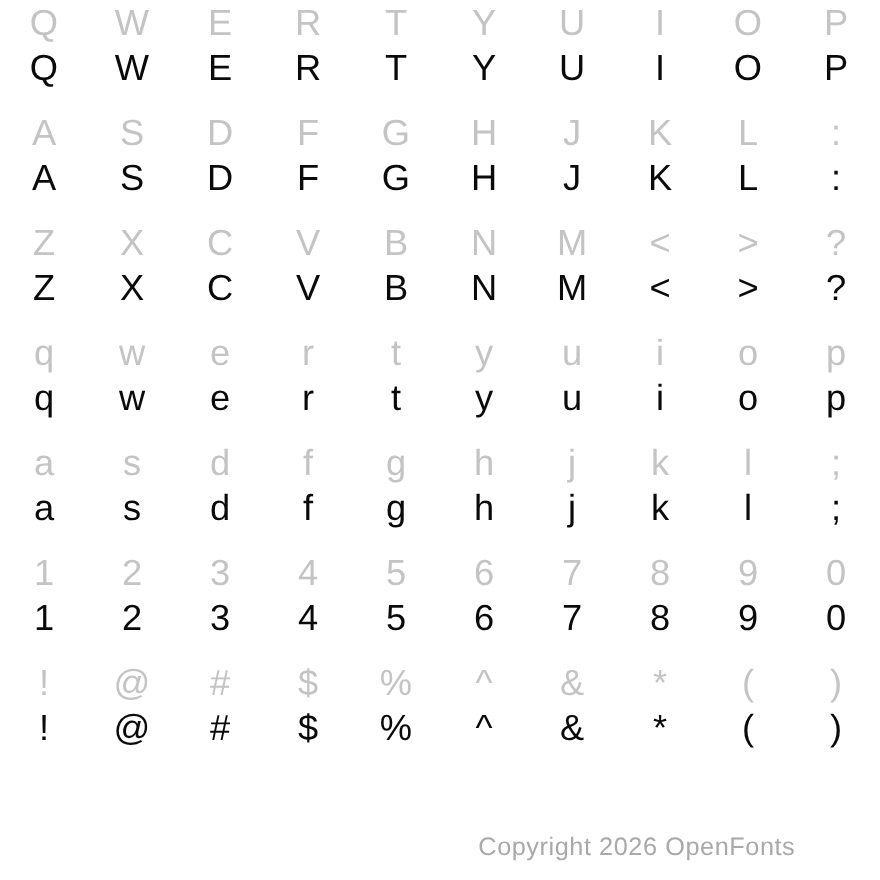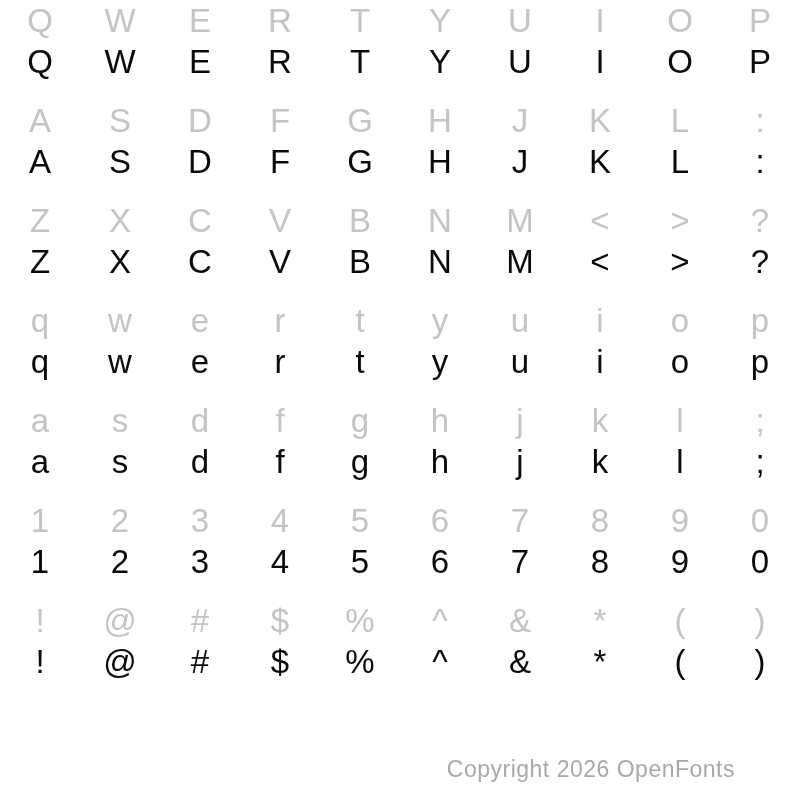--- a/index.html
+++ b/index.html
@@ -36,21 +36,21 @@
     height: 42px;
     color: var(--glyph-gray, #c4c4c4);
   }
   .row.black {
     height: 40px;
     color: var(--glyph-black, #0a0a0a);
   }
   .copyright {
     position: absolute;
     top: 756px;
-    right: 65px;
+    right: 77px;
     font-size: 23px;
     line-height: normal;
     color: var(--copyright-gray, #a9a9a9);
     letter-spacing: 0.5px;
   }
 </style>
 </head>
 <body>
 
 <main class="sheet">

